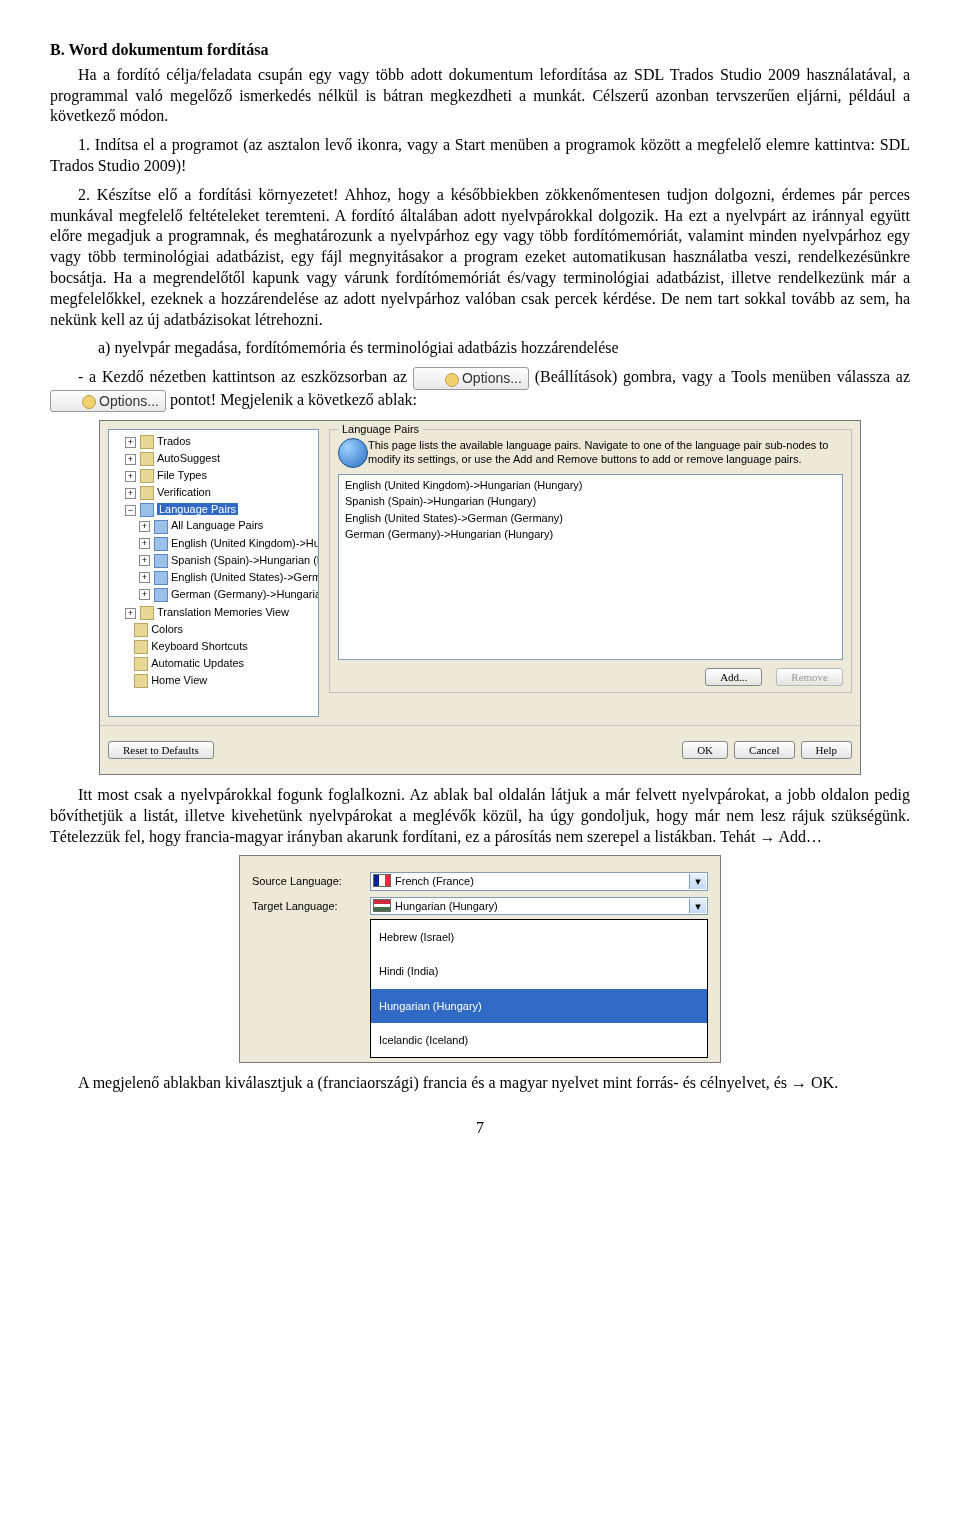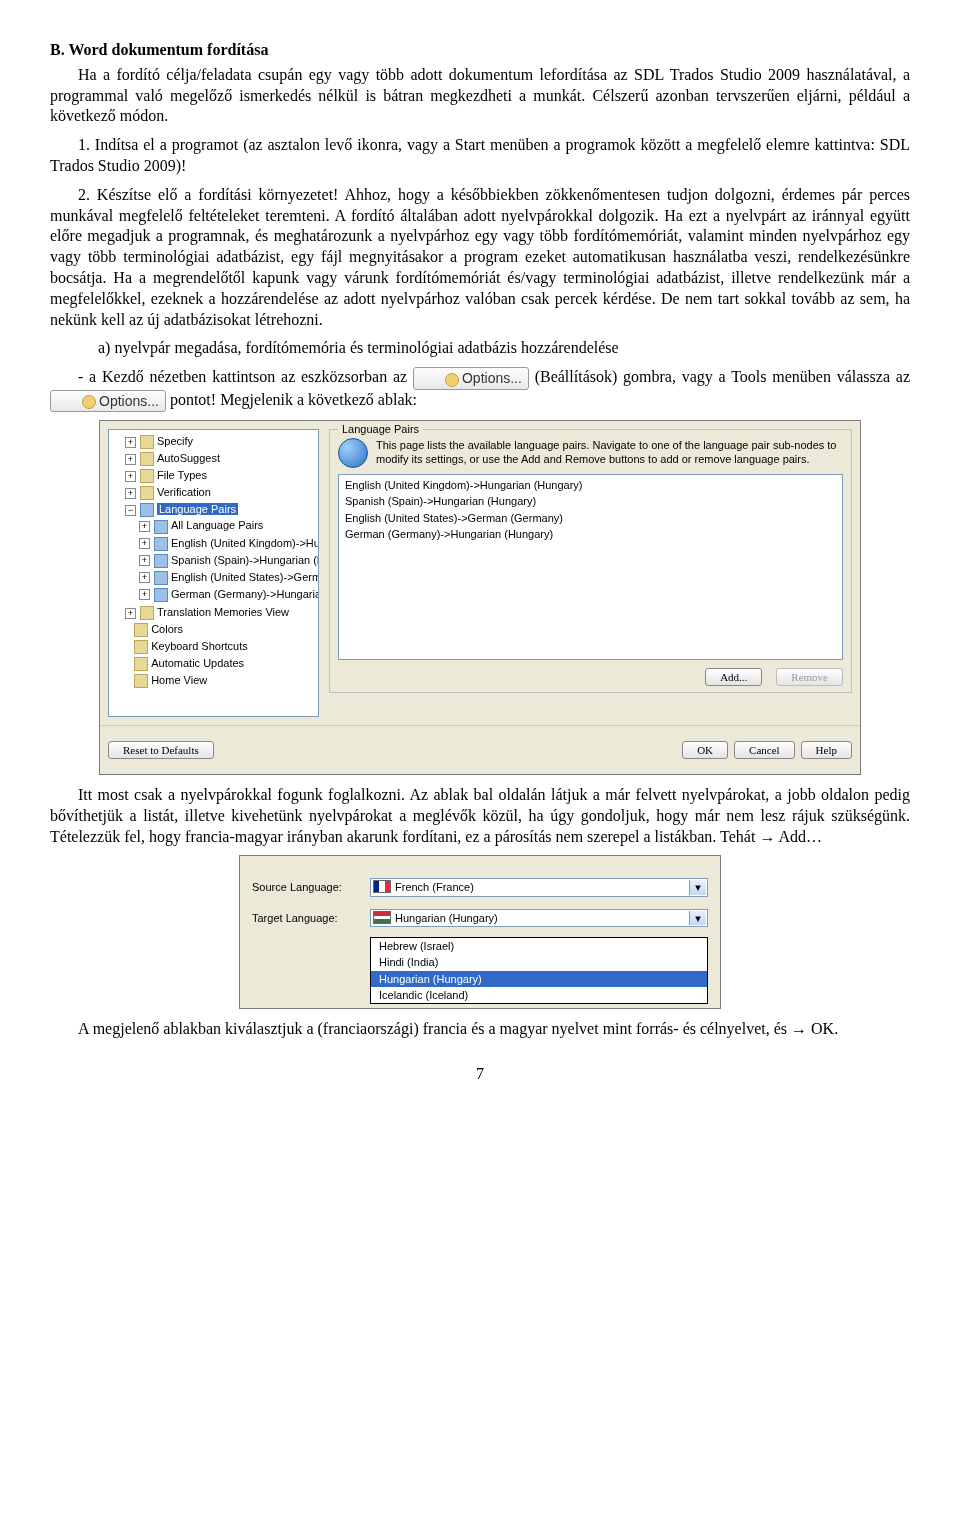--- a/index.html
+++ b/index.html
@@ -76,42 +76,42 @@
   .groupbox {
     border:1px solid #c0c0c0;
     padding:8px 8px 6px 8px;
     position:relative;
     background:#ece9d8;
     margin-bottom:6px;
   }
   .groupbox .gtitle {
     position:absolute;top:-8px;left:8px;background:#ece9d8;padding:0 4px;font-size:11px;
   }
-  .infobox { display:flex; gap:8px; align-items:flex-start; margin-bottom:6px;}
+  .infobox { display:flex; gap:0; align-items:flex-start; margin-bottom:6px;}
   .globeico{width:28px;height:28px;border-radius:50%;background:radial-gradient(circle at 30% 30%,#9fd0ff,#2a70c0);flex-shrink:0;border:1px solid #1a5090;}
   .listbox { background:#fff;border:1px solid #7f9db9;padding:2px;height:180px;}
   .listbox div{padding:1px 4px;}
   .btnrow{display:flex;gap:14px;justify-content:flex-end;margin-top:8px;}
   .wbtn{background:linear-gradient(#fff,#e4e4e4);border:1px solid #888;border-radius:3px;padding:2px 14px;font-family:Tahoma;font-size:11px;cursor:pointer;}
   .wbtn.disabled{color:#999;border-color:#bbb;}
   .footer-row{display:flex;justify-content:space-between;padding:15px 8px;border-top:1px solid #ccc;background:#ece9d8;}
   .footer-row .right{display:flex;gap:6px;}
   .dlg2 { width: 480px; }
-  .formrow{display:flex;align-items:center;gap:8px;margin:12px 0;}
+  .formrow{display:flex;align-items:center;gap:8px;margin:6px 0;}
   .formrow label{width:110px;}
   .combo{flex:1;background:#fff;border:1px solid #7f9db9;display:flex;align-items:flex-start;padding:1px 2px;position:relative;}
   .combo .flag{width:16px;height:11px;margin-right:4px;border:1px solid #666;}
   .fr{background:linear-gradient(90deg,#002395 33%,#fff 33% 66%,#ed2939 66%);}
   .hu{background:linear-gradient(#cd2a3e 33%,#fff 33% 66%,#436f4d 66%);}
   .il{background:#fff;position:relative;}
   .in-f{background:linear-gradient(#ff9933 33%,#fff 33% 66%,#138808 66%);}
   .is-f{background:#02529c;}
   .combo .arrow{position:absolute;right:1px;top:1px;bottom:1px;width:16px;background:linear-gradient(#e8f0ff,#c4d8f4);border-left:1px solid #7f9db9;display:flex;align-items:center;justify-content:center;}
   .dropdown{background:#fff;border:1px solid #000;margin-left:118px;margin-top:-2px;}
-  .dropdown div{display:flex;align-items:flex-start;padding:1px 4px;gap:4px;}
+  .dropdown div{display:flex;align-items:flex-start;padding:10px 4px;gap:4px;}
   .dropdown .hl{background:#316ac5;color:#fff;}
   .pagenum{text-align:center;margin-top:24px;font-family:"Times New Roman";font-size:16px;}
 </style>
 </head>
 <body>
 
 <h2>B. Word dokumentum fordítása</h2>
 
 <p class="indent">Ha a fordító célja/feladata csupán egy vagy több adott dokumentum lefordítása az SDL Trados Studio 2009 használatával, a programmal való megelőző ismerkedés nélkül is bátran megkezdheti a munkát. Célszerű azonban tervszerűen eljárni, például a következő módon.</p>
 
@@ -126,21 +126,21 @@
   <span class="inline-btn"><span class="mini-ico"></span><span>Options...</span></span>
   <span> (Beállítások) gombra, vagy a Tools menüben válassza az </span>
   <span class="inline-btn"><span class="mini-ico"></span><span>Options...</span></span>
   <span> pontot! Megjelenik a következő ablak:</span>
 </p>
 
 <div class="dlg" style="width:760px;">
   <div class="options-body">
     <div class="tree">
       <ul>
-        <li><span class="exp">+</span><span class="ticon"></span><span>Specify</span></li>
+        <li><span class="exp">+</span><span class="ticon"></span><span>Trados</span></li>
         <li><span class="exp">+</span><span class="ticon"></span><span>AutoSuggest</span></li>
         <li><span class="exp">+</span><span class="ticon"></span><span>File Types</span></li>
         <li><span class="exp">+</span><span class="ticon"></span><span>Verification</span></li>
         <li><span class="exp">−</span><span class="ticon blue"></span><span class="sel">Language Pairs</span>
           <ul>
             <li><span class="exp">+</span><span class="ticon blue"></span><span>All Language Pairs</span></li>
             <li><span class="exp">+</span><span class="ticon blue"></span><span>English (United Kingdom)-&gt;Hungar</span></li>
             <li><span class="exp">+</span><span class="ticon blue"></span><span>Spanish (Spain)-&gt;Hungarian (Hung</span></li>
             <li><span class="exp">+</span><span class="ticon blue"></span><span>English (United States)-&gt;German (</span></li>
             <li><span class="exp">+</span><span class="ticon blue"></span><span>German (Germany)-&gt;Hungarian (H</span></li>

